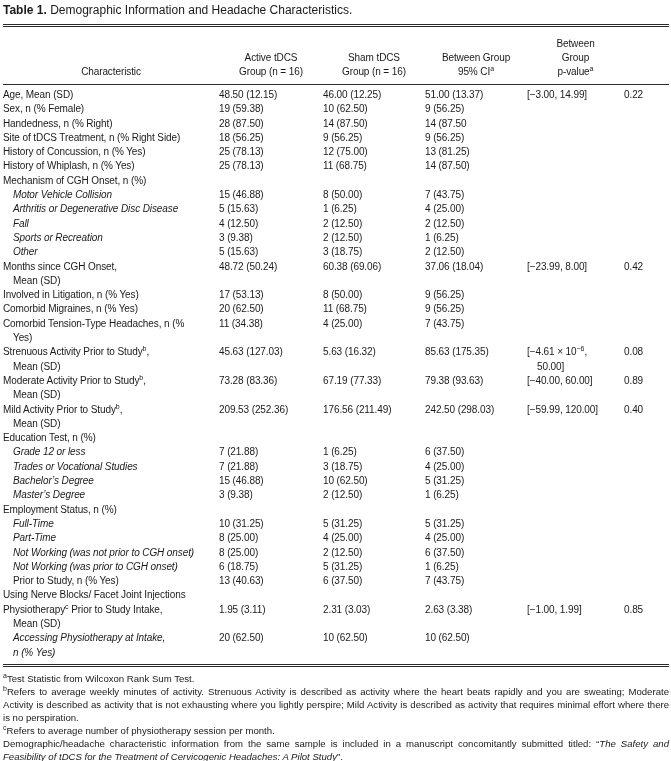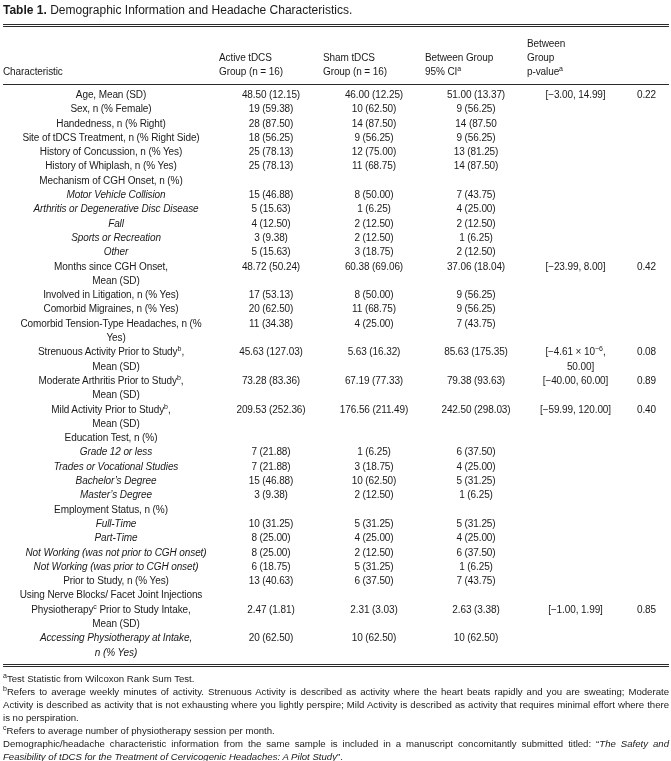--- a/index.html
+++ b/index.html
@@ -14,23 +14,23 @@
 
   .title { font-size:12px; line-height:13px; margin:2px 0 7px 0; color:#1a1a1a; }
   .title .bold { font-weight:bold; }
 
   .rule-double { height:3px; border-top:1px solid #2b2b2b; border-bottom:1px solid #2b2b2b; width:666px; }
   .rule-single { border-top:1.6px solid #2b2b2b; width:666px; }
 
   .grid { display:grid; grid-template-columns:216px 104px 102px 102px 97px 45px; width:666px; }
 
   .header { align-items:end; padding:10px 0 5px 0; }
-  .hcell { font-size:10px; line-height:14px; letter-spacing:-0.1px; }
-
-  .tbody { padding:3px 0 4px 0;text-align:center; }
+  .hcell { font-size:10px; line-height:14px; letter-spacing:-0.1px;text-align:center; }
+
+  .tbody { padding:3px 0 4px 0; }
   .trow { }
   .cell { font-size:10px; line-height:14.3px; letter-spacing:-0.1px; }
   .ln { white-space:nowrap; }
   .ind1 { padding-left:10px; }
   .it { font-style:italic; }
 
   sup { font-size:7px; line-height:0; vertical-align:super; letter-spacing:0; }
 
   .footnotes { margin-top:5px; width:666px; text-align:justify; }
   .fn { font-size:9.6px; line-height:13px; color:#1a1a1a; }
@@ -346,21 +346,21 @@
         <div class="cell">
           <div class="ln"><span>[−4.61 × 10</span><sup>−6</sup><span>,</span></div>
           <div class="ln ind1"><span>50.00]</span></div>
         </div>
         <div class="cell">
           <div class="ln">0.08</div>
         </div>
       </div>
       <div class="grid trow">
         <div class="cell">
-          <div class="ln"><span>Moderate Arthritis Prior to Study</span><sup>b</sup><span>,</span></div>
+          <div class="ln"><span>Moderate Activity Prior to Study</span><sup>b</sup><span>,</span></div>
           <div class="ln ind1"><span>Mean (SD)</span></div>
         </div>
         <div class="cell">
           <div class="ln">73.28 (83.36)</div>
         </div>
         <div class="cell">
           <div class="ln">67.19 (77.33)</div>
         </div>
         <div class="cell">
           <div class="ln">79.38 (93.63)</div>
@@ -557,21 +557,21 @@
         </div>
         <div class="cell"></div>
         <div class="cell"></div>
       </div>
       <div class="grid trow">
         <div class="cell">
           <div class="ln"><span>Physiotherapy</span><sup>c</sup><span> Prior to Study Intake,</span></div>
           <div class="ln ind1"><span>Mean (SD)</span></div>
         </div>
         <div class="cell">
-          <div class="ln">2.47 (1.81)</div>
+          <div class="ln">1.95 (3.11)</div>
         </div>
         <div class="cell">
           <div class="ln">2.31 (3.03)</div>
         </div>
         <div class="cell">
           <div class="ln">2.63 (3.38)</div>
         </div>
         <div class="cell">
           <div class="ln"><span>[−1.00, 1.99]</span></div>
         </div>

